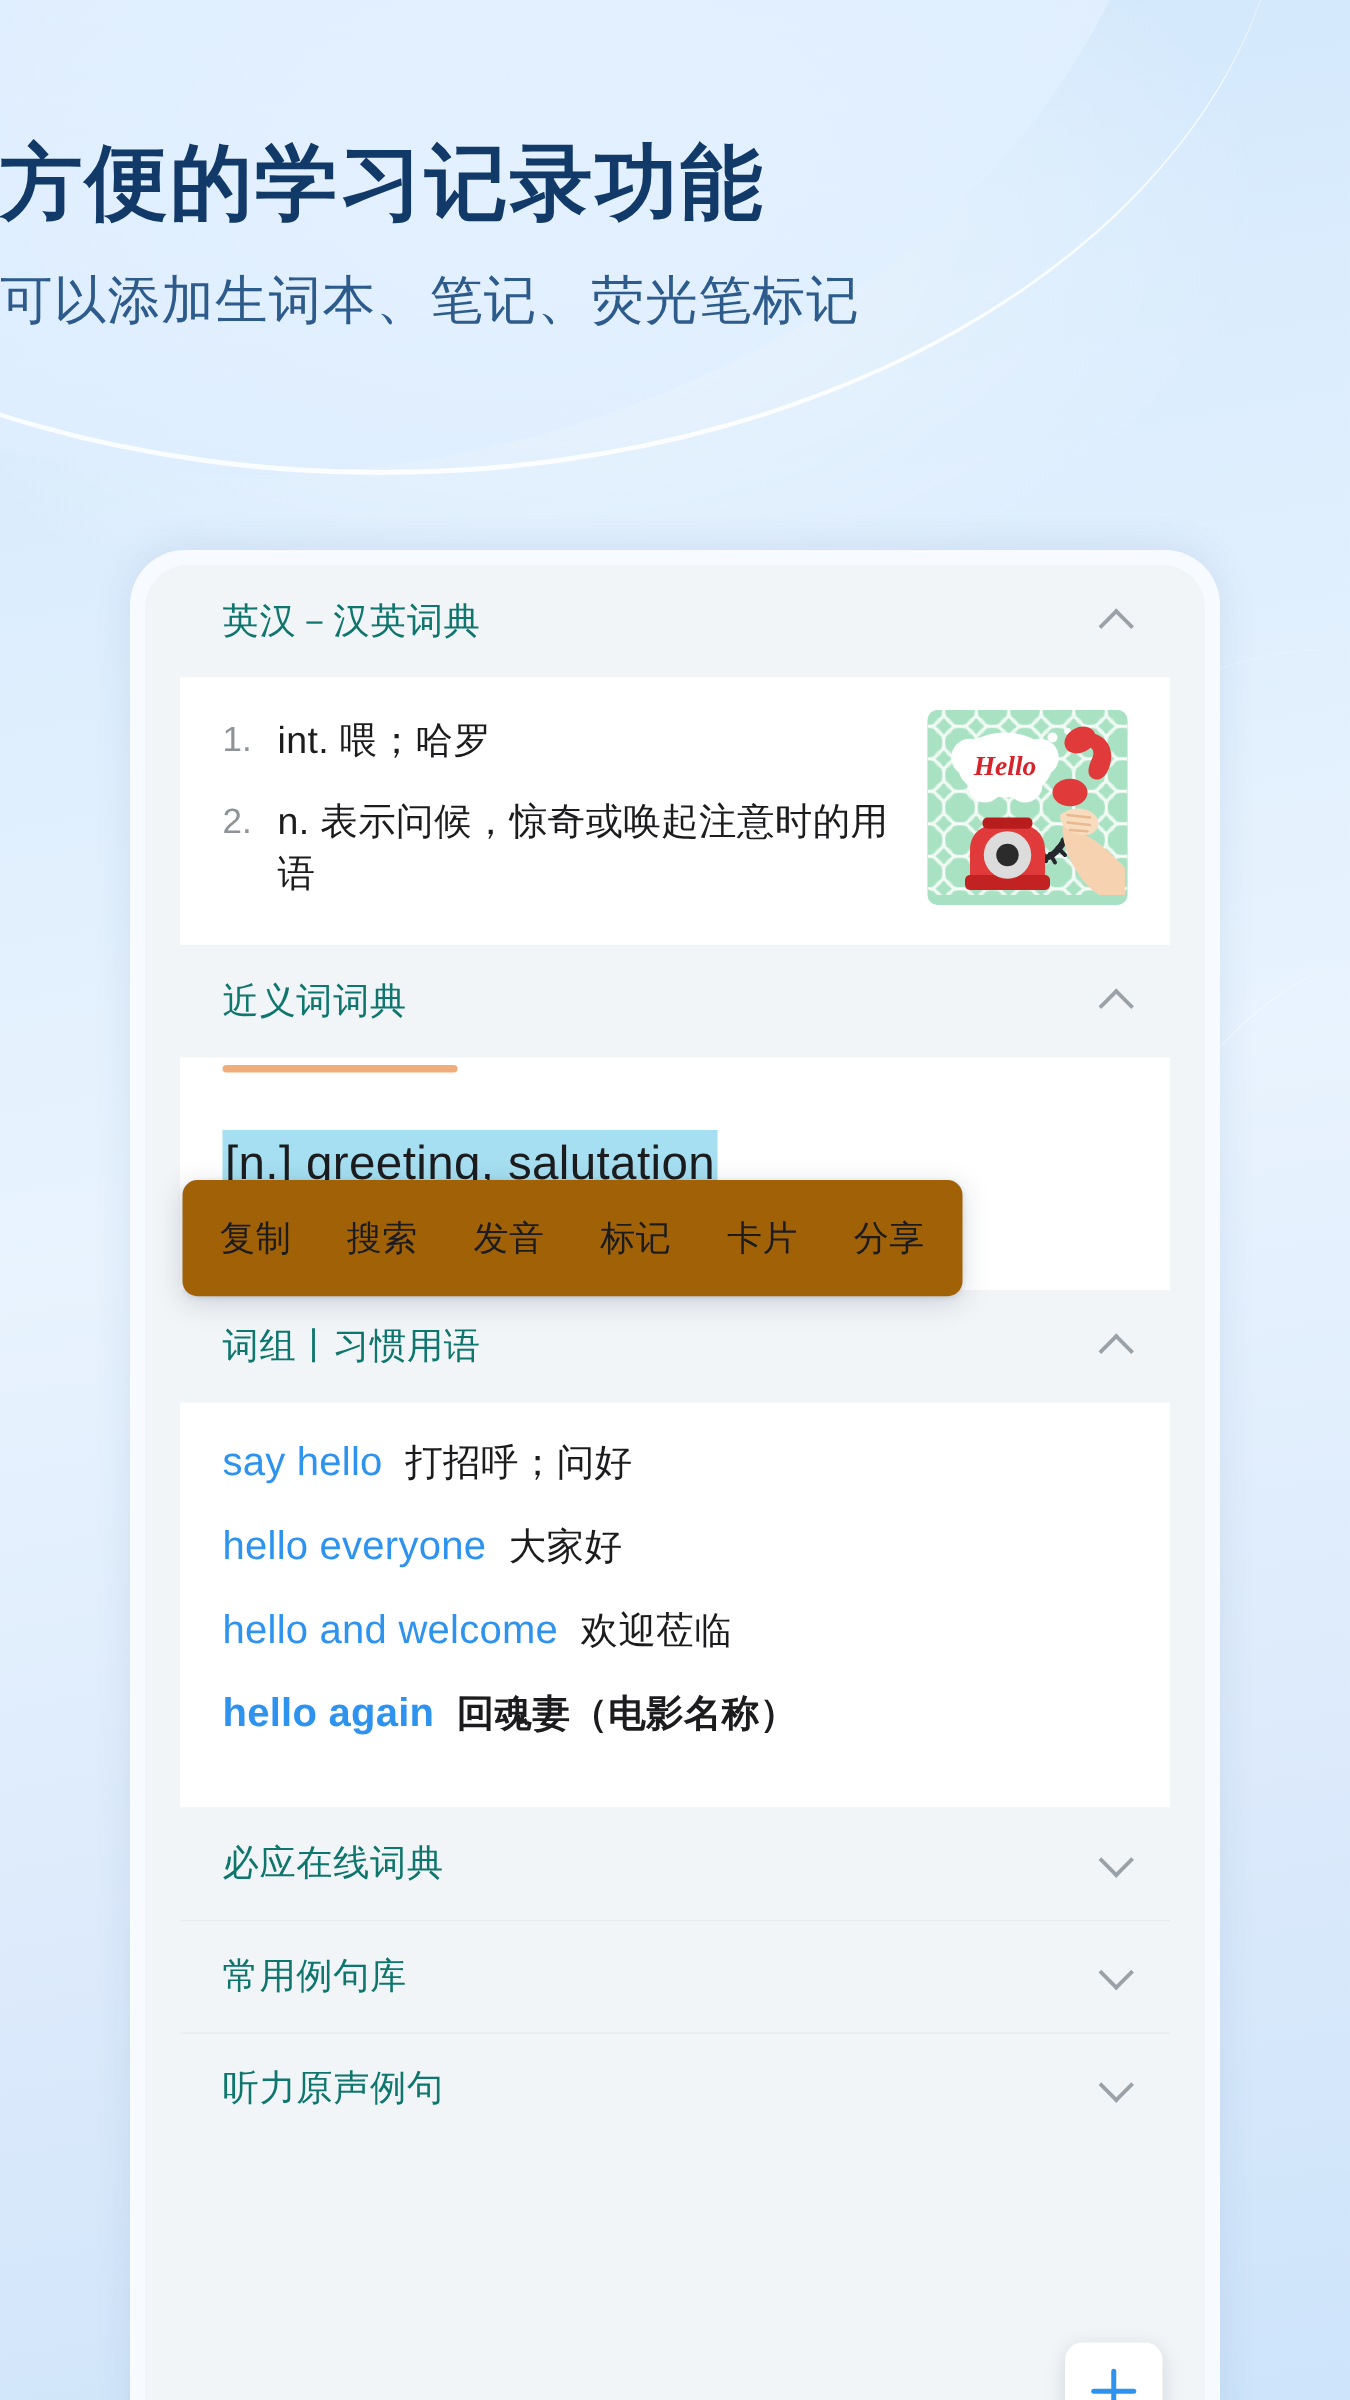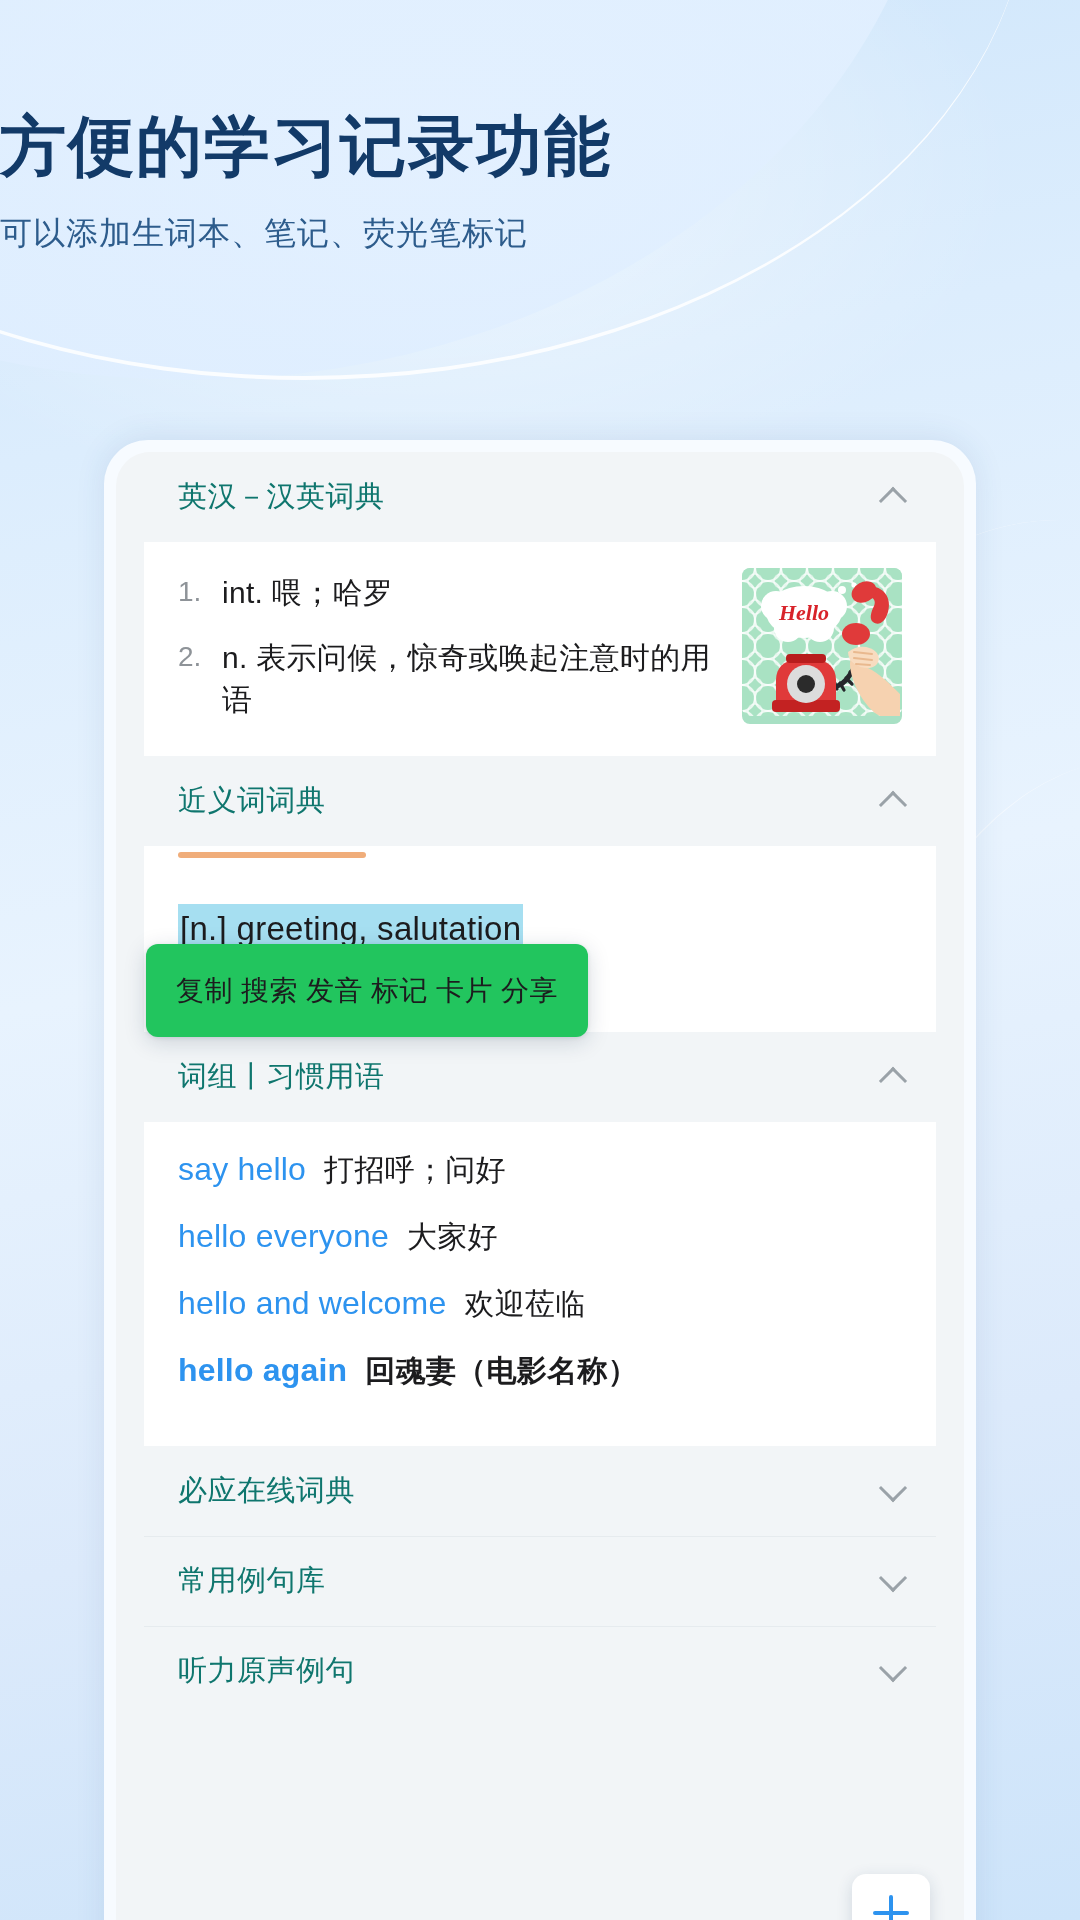--- a/index.html
+++ b/index.html
@@ -67,21 +67,21 @@
   }
   .headline {
     font-size: 66px;
     font-weight: 700;
     color: #123a68;
     letter-spacing: 2px;
     line-height: 1.18;
   }
   .subhead {
     margin-top: 26px;
-    font-size: 32px;
+    font-size: 42px;
     font-weight: 400;
     color: #2d5c8c;
     letter-spacing: 1px;
   }
 
   
   .phone {
     position: absolute;
     left: 104px;
     top: 440px;
@@ -198,21 +198,21 @@
     top: 6px;
     width: 188px;
     height: 6px;
     background: #f0ad7a;
     border-radius: 3px;
   }
   .sel-text {
     position: absolute;
     left: 34px;
     top: 58px;
-    font-size: 33px;
+    font-size: 38px;
     letter-spacing: .3px;
     color: #1c1c1e;
     background: #a6dff1;
     padding: 4px 2px 6px 2px;
     line-height: 1.25;
   }
   .handle {
     position: absolute;
     width: 52px;
     height: 52px;
@@ -227,23 +227,23 @@
     left: 302px;
     top: 118px;
     border-radius: 0 26px 26px 26px;
   }
 
   
   .ctx-menu {
     position: absolute;
     left: 30px;
     top: 492px;
-    width: 442px;
+    width: 624px;
     height: 93px;
-    background: #22c55e;
+    background: #a16207;
     border-radius: 12px;
     box-shadow: 0 5px 22px rgba(20,40,70,.17), 0 1px 4px rgba(20,40,70,.10);
     display: flex;
     align-items: center;
     justify-content: space-between;
     padding: 0 30px;
     z-index: 12;
   }
   .ctx-item {
     font-size: 28px;

